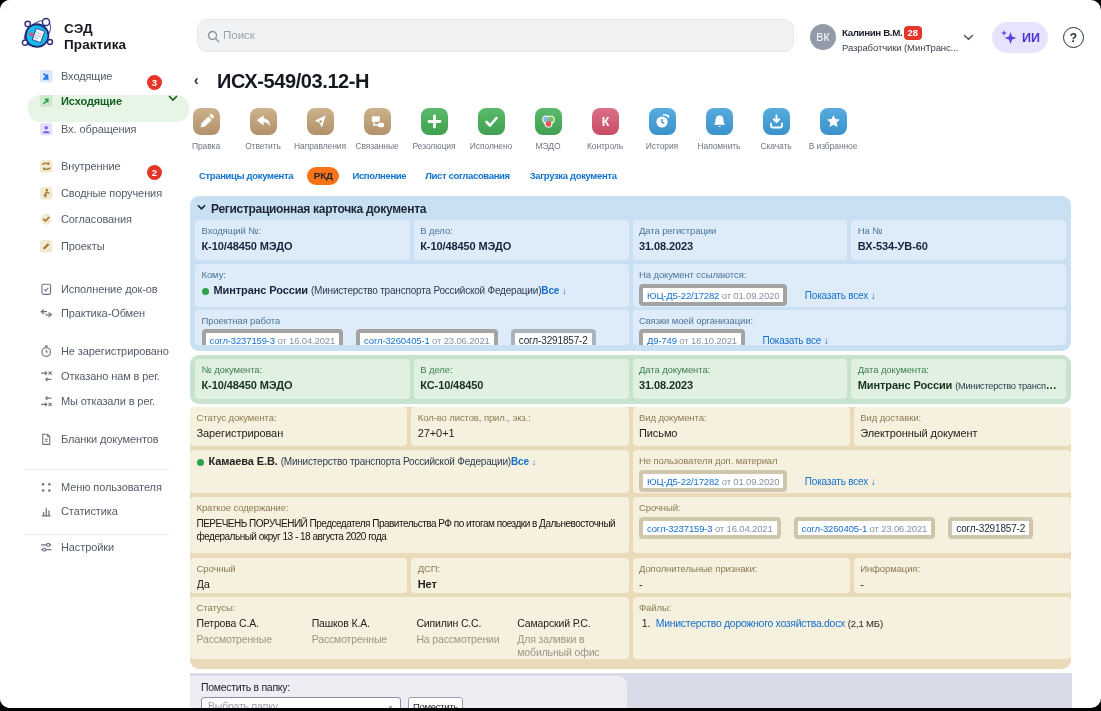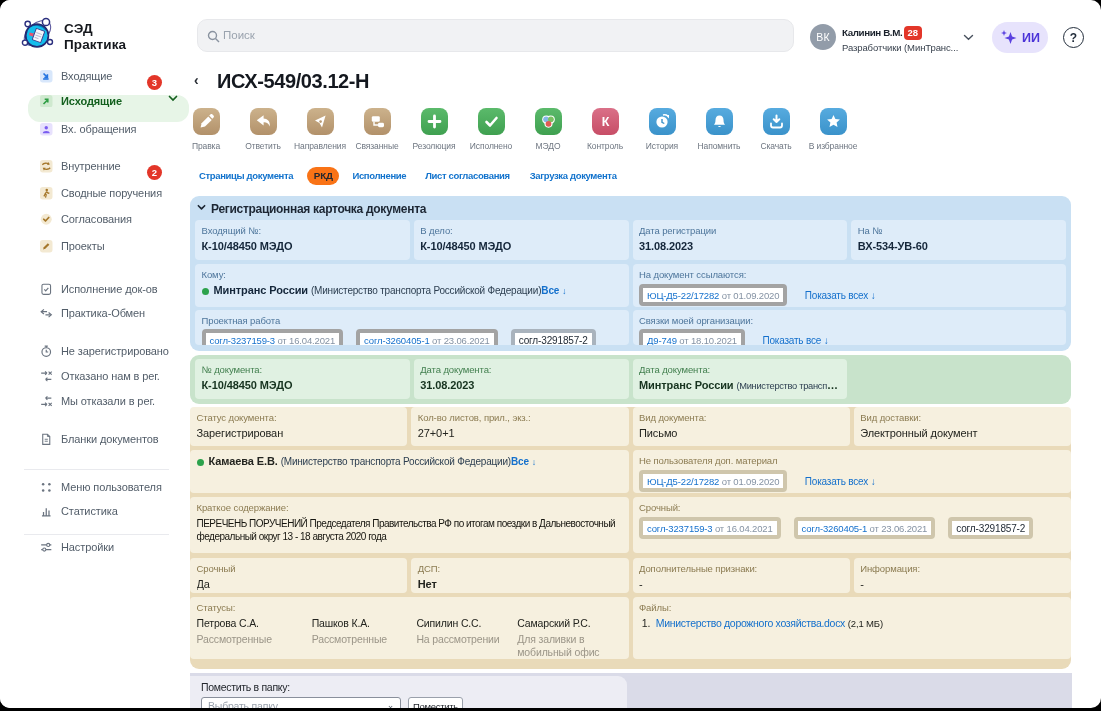--- a/index.html
+++ b/index.html
@@ -416,20 +416,24 @@
     </div>
   </div>
 
   <div class="card card-green">
     <div class="grid4" style="grid-template-rows:40px;margin-bottom:0">
       <div class="fld fg">
           <div class="lab">№ документа:</div>
           <div class="val">К-10/48450 МЭДО</div>
         </div>
       <div class="fld fg">
+          <div class="lab">В деле:</div>
+          <div class="val">КС-10/48450</div>
+        </div>
+      <div class="fld fg">
           <div class="lab">Дата документа:</div>
           <div class="val">31.08.2023</div>
         </div>
       <div class="fld fg">
           <div class="lab">Дата документа:</div>
           <div class="val">Минтранс России <span class="norm" style="font-size:9.3px;letter-spacing:-.3px">(Министерство транспорта...</span></div>
         </div>
     </div>
   </div>
 

